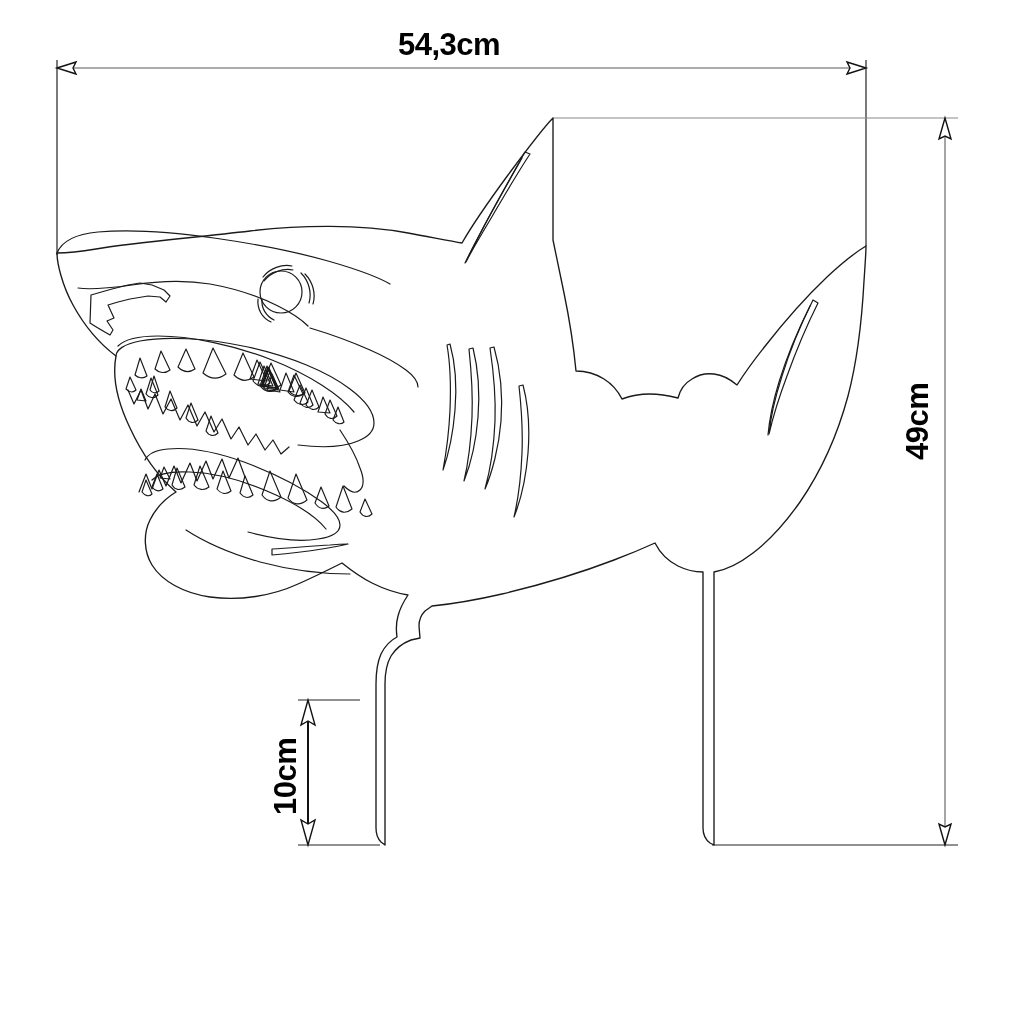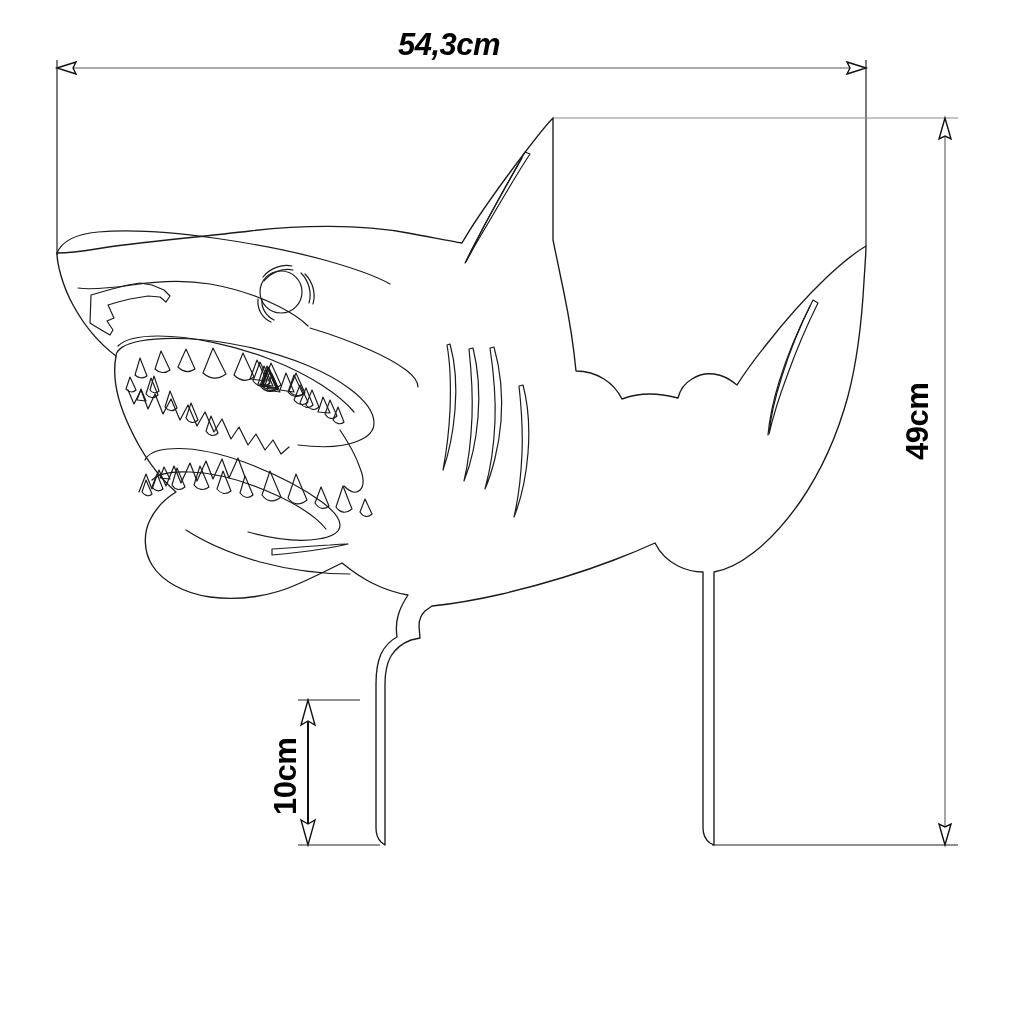--- a/index.html
+++ b/index.html
@@ -34,21 +34,20 @@
     font-family: "Liberation Sans", sans-serif;
     font-weight: bold;
     color: #000000;
     white-space: nowrap;
     letter-spacing: -0.5px;
   }
   #label-width {
     left: 398px;
     top: 27px;
     font-size: 31px;
-    font-style: italic;
   }
   #label-height {
     left: 900px;
     top: 460px;
     font-size: 31px;
     transform: rotate(-90deg);
     transform-origin: left top;
   }
   #label-stake {
     left: 268px;

